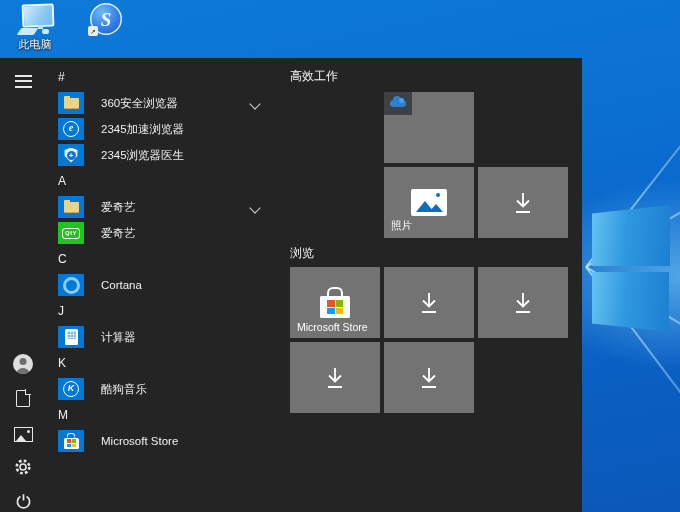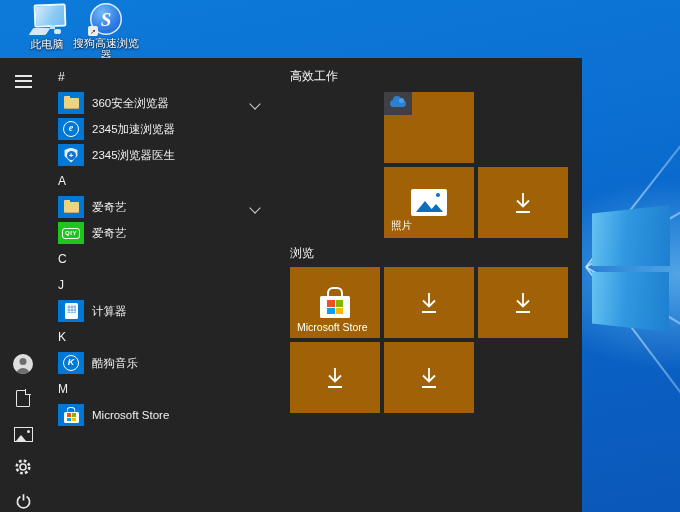--- a/index.html
+++ b/index.html
@@ -21,21 +21,21 @@
     background:linear-gradient(90deg,rgba(205,240,255,.75),rgba(205,240,255,0));}
   .beam.b1{transform:rotate(-52deg);}
   .beam.b2{transform:rotate(-30deg);}
   .beam.b3{transform:rotate(31deg);}
   .beam.b4{transform:rotate(53deg);}
 
   
   .dicon{position:absolute;top:3px;display:flex;flex-direction:column;align-items:center;gap:3px;}
   .dicon .dlabel{color:#fff;font-size:11px;line-height:1.05;text-align:center;
     text-shadow:0 1px 2px rgba(0,0,0,.85),0 0 2px rgba(0,0,0,.5);}
-  .dicon.d1{left:18px;width:58px;}
+  .dicon.d1{left:6px;width:58px;}
   .dicon.d2{left:72px;width:68px;}
   .i-monitor{position:relative;width:40px;height:33px;}
   .mon-scr{position:absolute;left:7px;top:1px;width:28px;height:19px;border:2px solid #eef9ff;border-radius:2px;
     background:linear-gradient(120deg,#d4ecfd 0%,#8ccaf3 60%,#6fbcf0 100%);transform:rotate(-2deg);}
   .mon-stand{position:absolute;left:23px;top:22px;width:5px;height:4px;background:#bfe4fa;}
   .mon-kb{position:absolute;left:4px;top:25px;width:17px;height:7px;background:#cfeafc;transform:skewX(-34deg);border-radius:1px;}
   .mon-mouse{position:absolute;left:27px;top:26px;width:7px;height:5px;background:#cfeafc;border-radius:2px;}
   .i-sogou{position:relative;width:32px;height:32px;border-radius:50%;
     background:radial-gradient(circle at 38% 30%,#72b9f6 0%,#2f7de4 55%,#1453c0 100%);
     box-shadow:inset 0 0 0 1.5px rgba(240,250,255,.9);}
@@ -60,21 +60,21 @@
     border-left:1.5px solid #e6e6e6;border-bottom:1.5px solid #e6e6e6;}
   .i-pic{width:17px;height:13px;border:1.5px solid #e6e6e6;position:relative;overflow:hidden;}
   .i-pic::before{content:"";position:absolute;bottom:0;left:1px;width:0;height:0;
     border-left:5px solid transparent;border-right:5px solid transparent;border-bottom:6px solid #e6e6e6;}
   .i-pic::after{content:"";position:absolute;top:2px;right:2px;width:3px;height:3px;border-radius:50%;background:#e6e6e6;}
 
   
   .app-list{position:absolute;left:48px;top:6px;width:225px;}
   .al-row{height:26px;display:flex;align-items:center;padding-left:10px;position:relative;box-sizing:border-box;}
   .al-row .hdr{color:#f2f2f2;font-size:12px;}
-  .al-label{color:#f0f0f0;font-size:11.5px;margin-left:8px;white-space:nowrap;}
+  .al-label{color:#f0f0f0;font-size:11.5px;margin-left:17px;white-space:nowrap;}
   .chev{position:absolute;right:14px;top:10px;width:7px;height:7px;
     border-right:1.5px solid #cfcfcf;border-bottom:1.5px solid #cfcfcf;transform:rotate(45deg);}
   .ic{width:26px;height:22px;display:grid;place-items:center;flex:none;}
   .ic.blue{background:#0078d7;}
   .ic.green{background:#1fc41c;}
   .g-folder{position:relative;width:15px;height:11px;background:#eed387;border-radius:1px;
     box-shadow:inset 0 -1px 0 rgba(0,0,0,.18);}
   .g-folder::before{content:"";position:absolute;top:-2px;left:0;width:6px;height:3px;background:#eed387;border-radius:1px 0 0 0;}
   .g-e{width:14px;height:14px;border:1.5px solid #fff;border-radius:50%;color:#fff;text-align:center;
     font:700 italic 10px/12px "Liberation Serif",serif;}
@@ -104,21 +104,21 @@
   .winlogo i{display:block;}
   .winlogo i:nth-child(1){background:#f25022;}
   .winlogo i:nth-child(2){background:#7fba00;}
   .winlogo i:nth-child(3){background:#00a4ef;}
   .winlogo i:nth-child(4){background:#ffb900;}
 
   
   .group-title{position:absolute;color:#f5f5f5;font-size:12px;}
   .gt1{left:290px;top:10px;}
   .gt2{left:290px;top:187px;}
-  .tile{position:absolute;width:90px;height:71px;background:#a16207;display:grid;place-items:center;}
+  .tile{position:absolute;width:90px;height:71px;background:#737373;display:grid;place-items:center;}
   .tile .tlabel{position:absolute;left:7px;bottom:5px;color:#fff;font-size:10.5px;}
   .corner-sq{position:absolute;left:0;top:0;width:28px;height:23px;background:#3f4045;display:grid;place-items:center;}
   .g-cloud{position:relative;width:16px;height:7px;background:#2e7fd0;border-radius:4px;}
   .g-cloud::before{content:"";position:absolute;left:3px;top:-4px;width:8px;height:8px;border-radius:50%;background:#2e7fd0;}
   .g-cloud::after{content:"";position:absolute;left:9px;top:-2px;width:5px;height:5px;border-radius:50%;background:#4aa0e8;}
   .g-photo{width:36px;height:27px;background:#fff;border-radius:2px;position:relative;overflow:hidden;}
   .g-photo::before{content:"";position:absolute;bottom:4px;left:5px;width:0;height:0;
     border-left:9px solid transparent;border-right:9px solid transparent;border-bottom:11px solid #0d6ebd;}
   .g-photo::after{content:"";position:absolute;bottom:4px;right:4px;width:0;height:0;
     border-left:7px solid transparent;border-right:7px solid transparent;border-bottom:8px solid #0d6ebd;}
@@ -146,21 +146,20 @@
       <div class="mon-kb"></div>
       <div class="mon-mouse"></div>
   </div>
   <div class="dlabel">此电脑</div>
 </div>
 <div class="dicon d2">
   <div class="i-sogou">
     <span class="s">S</span>
     <span class="lnk-badge">↗</span>
   </div>
-  <div class="dlabel">搜狗高速浏览器</div>
 </div>
 
 <div class="start-menu">
 
   <div class="rail-btn" style="top:8px;">
     <div class="i-burger">
         <span></span>
         <span></span>
         <span></span>
       </div>
@@ -224,20 +223,26 @@
     </div>
     <div class="al-row">
       <span class="ic green">
           <span class="g-iqiyi">QIY</span>
         </span>
       <span class="al-label">爱奇艺</span>
     </div>
     <div class="al-row">
         <span class="hdr">C</span>
       </div>
+    <div class="al-row">
+      <span class="ic blue">
+          <span class="g-ring"></span>
+        </span>
+      <span class="al-label">Cortana</span>
+    </div>
     <div class="al-row">
         <span class="hdr">J</span>
       </div>
     <div class="al-row">
       <span class="ic blue">
           <span class="g-calc"><span class="scr"></span><span class="keys" style="display:block;"></span></span>
         </span>
       <span class="al-label">计算器</span>
     </div>
     <div class="al-row">

